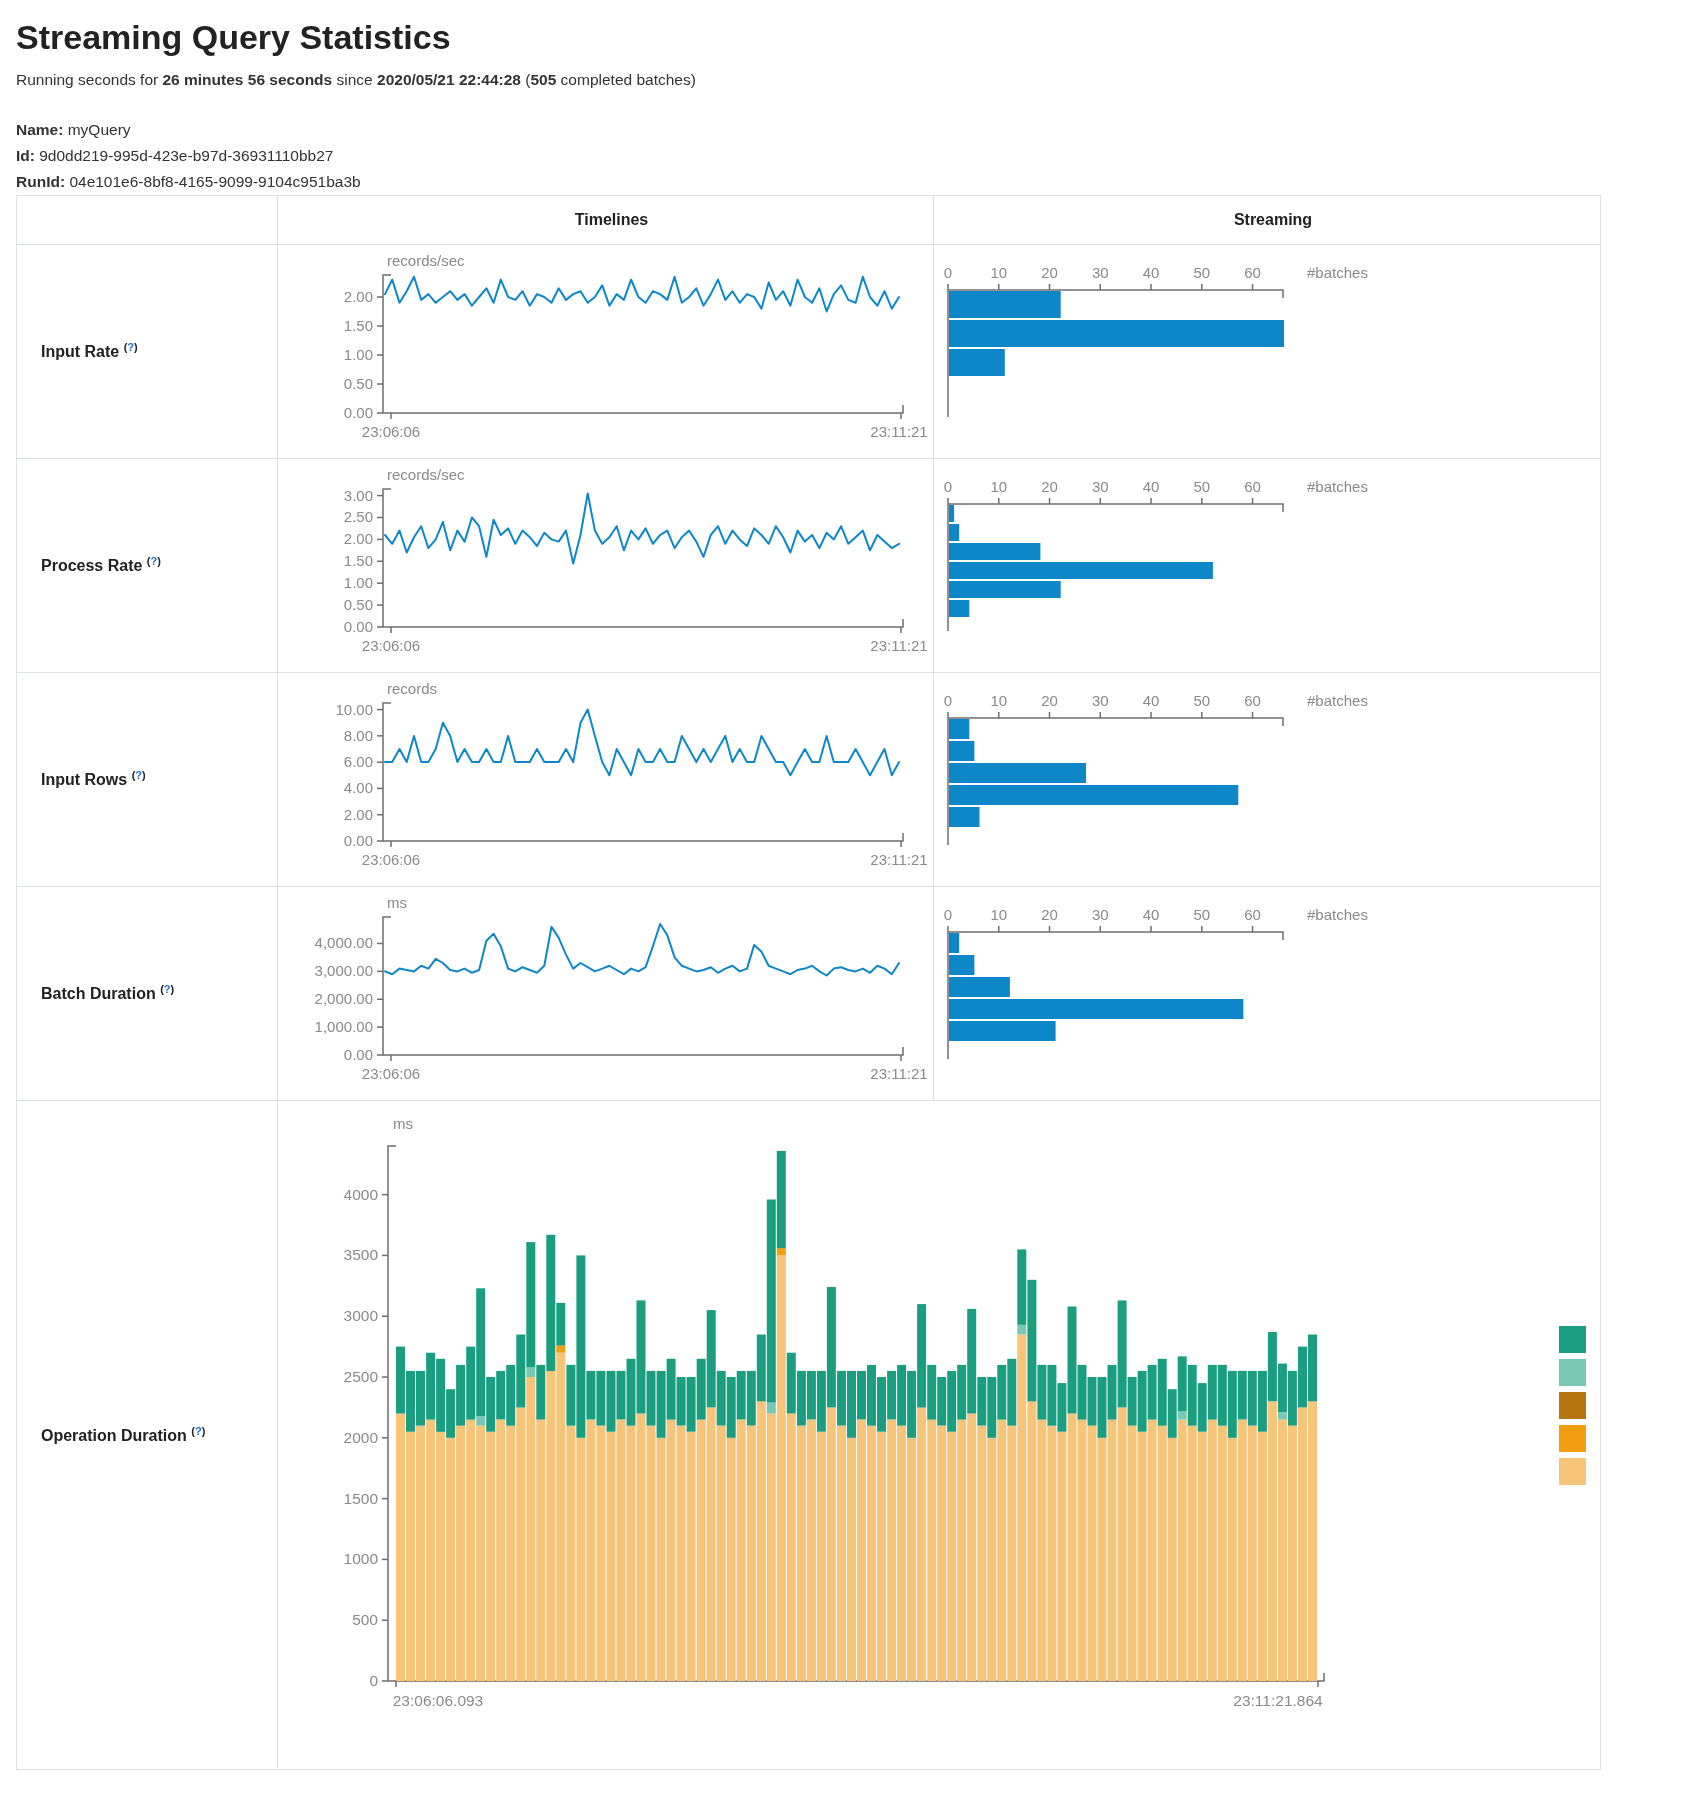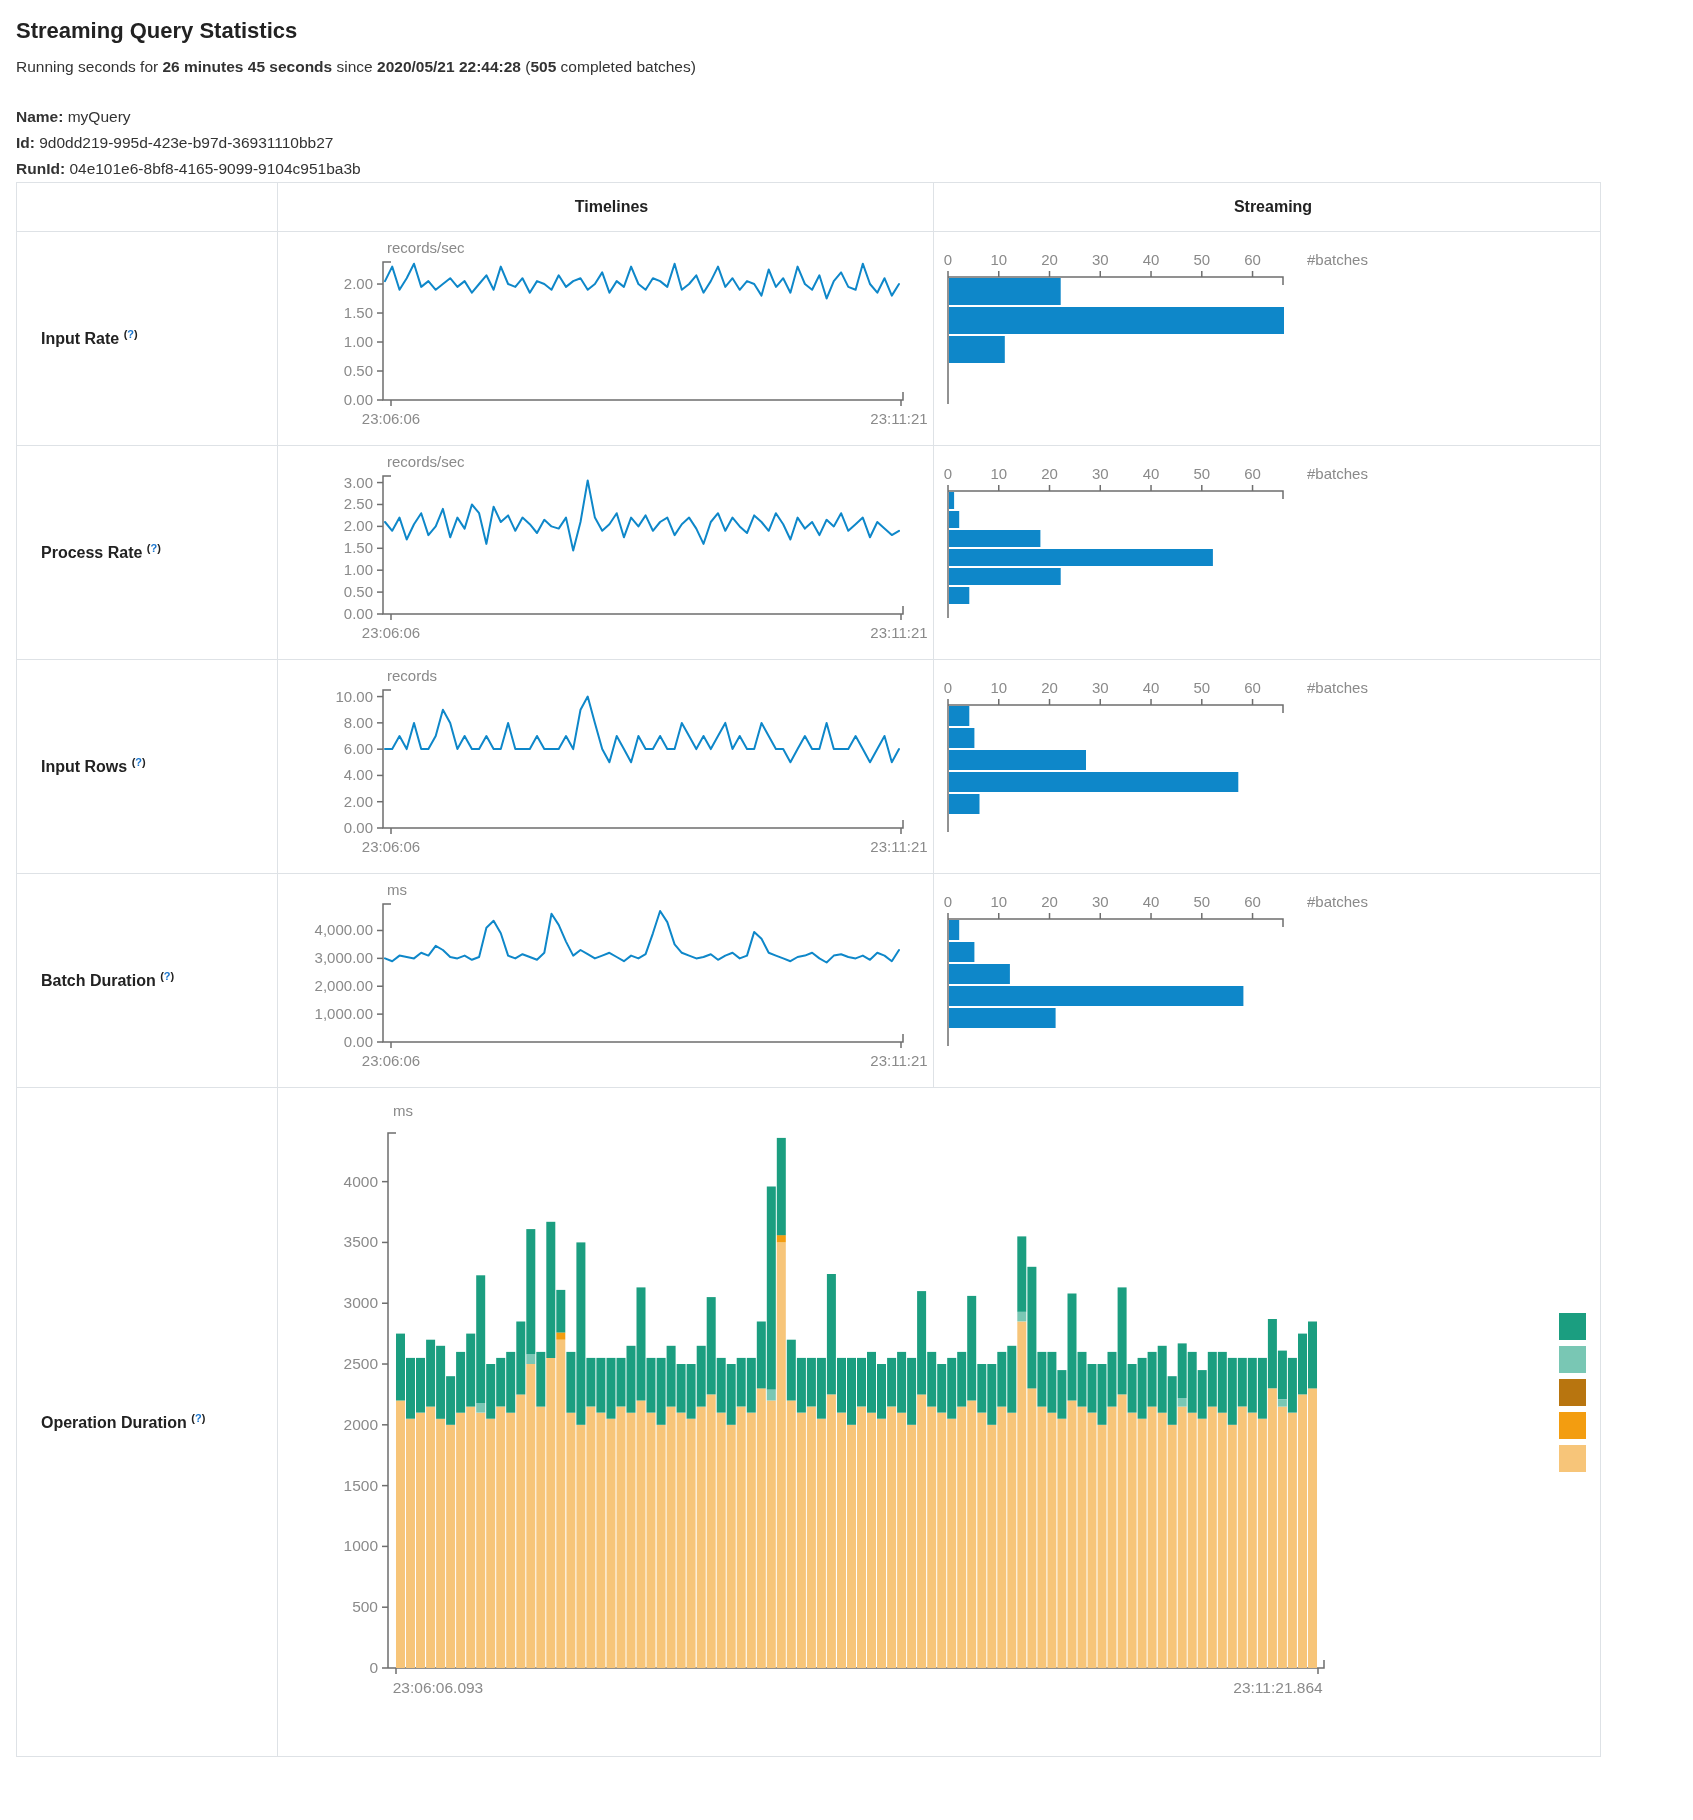--- a/index.html
+++ b/index.html
@@ -1,38 +1,38 @@
 <!DOCTYPE html>
 <html><head>
 <meta charset="utf-8">
 <style>
   html,body{margin:0;padding:0;background:#fff;color:#333;
     font-family:"Liberation Sans","DejaVu Sans",sans-serif;}
   body{width:1693px;}
   .wrap{padding:14px 0 10px 16px;}
-  h1{font-size:22px;margin:4px 0 14px 0;font-weight:bold;color:#222;}
+  h1{font-size:34px;margin:4px 0 14px 0;font-weight:bold;color:#222;}
   .subtitle{font-size:15.5px;margin:0 0 28px 0;}
   .meta{font-size:15.5px;line-height:26px;}
   table.stats{border-collapse:collapse;table-layout:fixed;}
   table.stats td, table.stats th{border:1px solid #dee2e6;}
   th.hdr{height:48px;text-align:center;font-size:16px;padding:0 0 0 12px;color:#222;vertical-align:middle;}
   td.label-cell{width:235px;font-weight:bold;font-size:16px;padding-left:24px;vertical-align:middle;color:#222;}
   td.chart-cell{padding:0;vertical-align:top;background:#fff;}
   .col-label{width:236px;} .col-timeline{width:656px;} .col-hist{width:667px;}
   sup.help{font-size:11px;color:#222;}
   sup.help .q{color:#1874cd;font-weight:bold;}
   svg{display:block;}
 </style>
 </head>
 <body>
 
 <div class="wrap">
   <h1>Streaming Query Statistics</h1>
 
-  <p class="subtitle"><span>Running seconds for </span><strong>26 minutes 45 seconds</strong><span> since </span><strong>2020/05/21 22:44:28</strong><span> (</span><strong>505</strong><span> completed batches)</span></p>
+  <p class="subtitle"><span>Running seconds for </span><strong>26 minutes 56 seconds</strong><span> since </span><strong>2020/05/21 22:44:28</strong><span> (</span><strong>505</strong><span> completed batches)</span></p>
 
   <div class="meta">
     <div><strong>Name:</strong><span> myQuery</span></div>
     <div><strong>Id:</strong><span> 9d0dd219-995d-423e-b97d-36931110bb27</span></div>
     <div><strong>RunId:</strong><span> 04e101e6-8bf8-4165-9099-9104c951ba3b</span></div>
   </div>
 
   <table class="stats">
     <colgroup>
         <col class="col-label">

